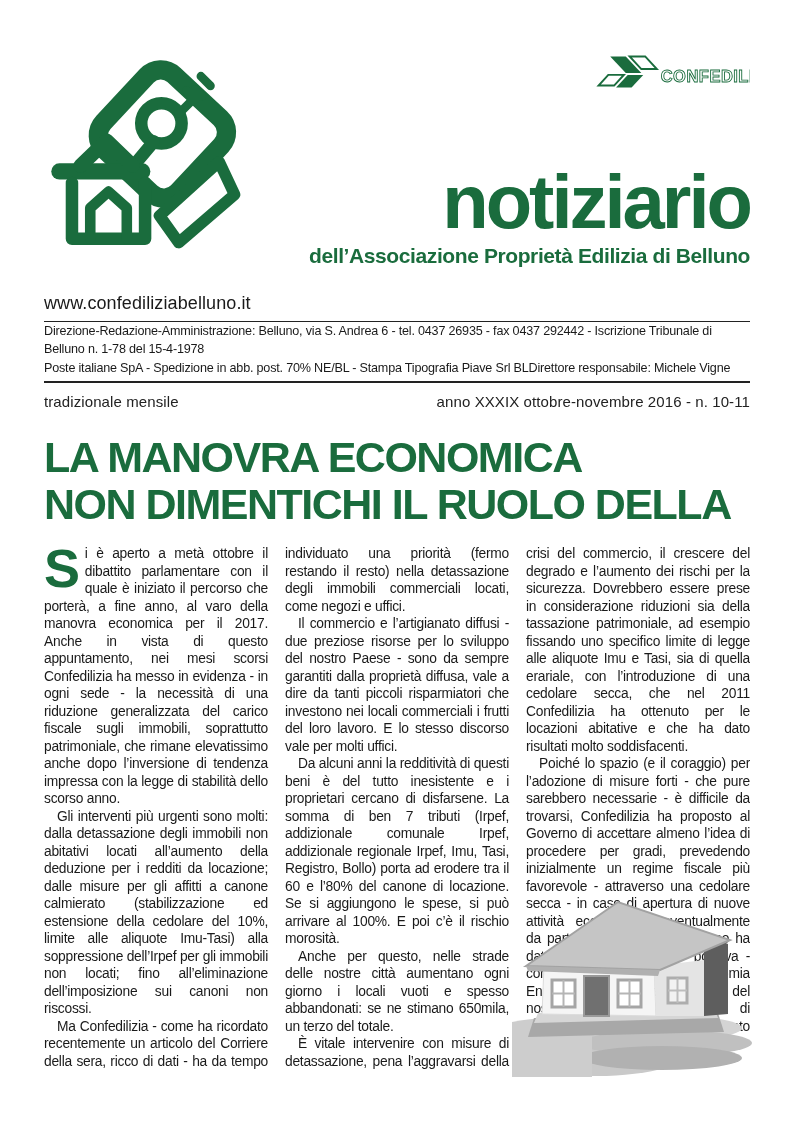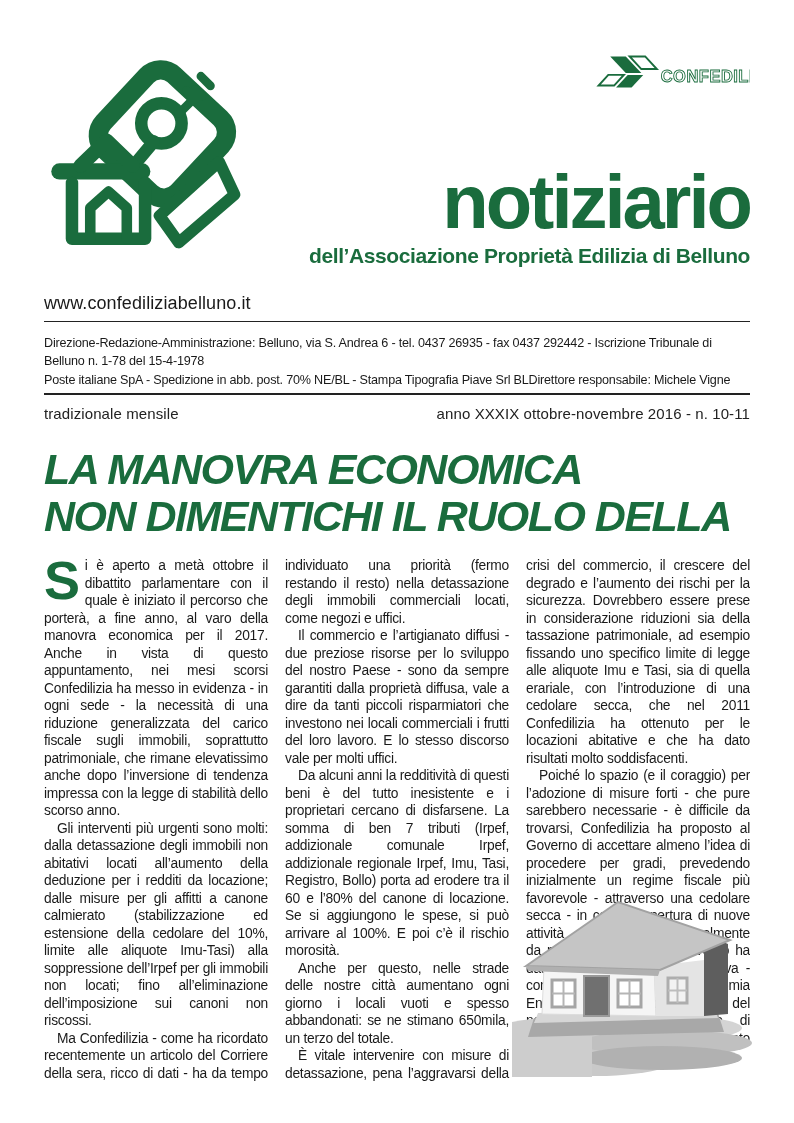--- a/index.html
+++ b/index.html
@@ -24,33 +24,33 @@
     color:var(--green);
   }
   .subtitle{
     margin-top:7px;font-size:21px;font-weight:bold;letter-spacing:-0.4px;
     color:var(--green);
   }
   
   .website{margin-top:27px;font-size:18px;letter-spacing:.1px;}
   .rule1{border:none;border-top:1.6px solid #222;margin:7px 0 0 0;}
   .rule2{border:none;border-top:2.2px solid #222;margin:4px 0 0 0;}
-  .masthead{font-size:12.6px;letter-spacing:-0.2px;line-height:1.45;margin-top:12px;}
+  .masthead{font-size:12.6px;letter-spacing:-0.2px;line-height:1.45;margin-top:0;}
   .masthead-row{display:flex;justify-content:flex-start;}
   .issue-row{
     display:flex;justify-content:space-between;
     font-size:15px;letter-spacing:.1px;margin-top:10px;color:#222;
   }
   
   .headline{
     margin:24px 0 0 0;
     font-size:43px;font-weight:bold;letter-spacing:-1.5px;line-height:1.11;
     color:var(--green);
   }
-  .headline span{display:block;font-style:italic;}
+  .headline span{display:block;}
   
   .article{
     margin-top:16px;
     height:538px;
     column-count:3;column-gap:17px;
     text-align:justify;
     font-size:13.8px;line-height:17.5px;letter-spacing:-0.25px;
     overflow:hidden;
   }
   .article p{margin:0;text-indent:13px;}

